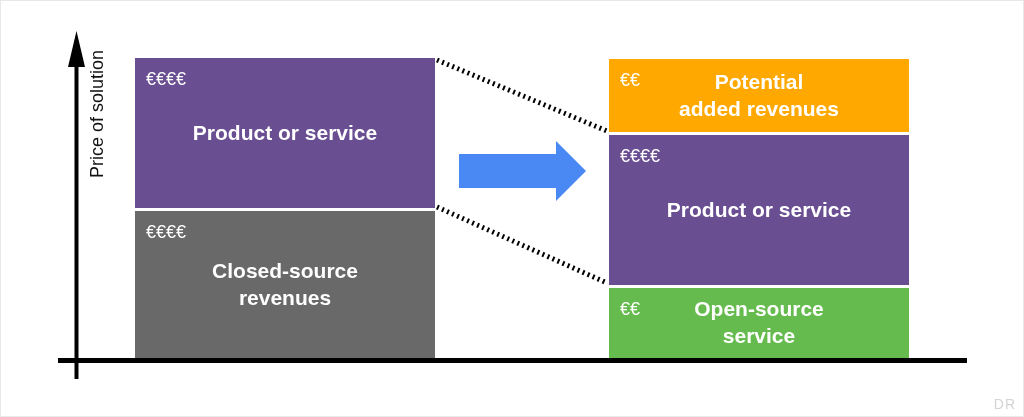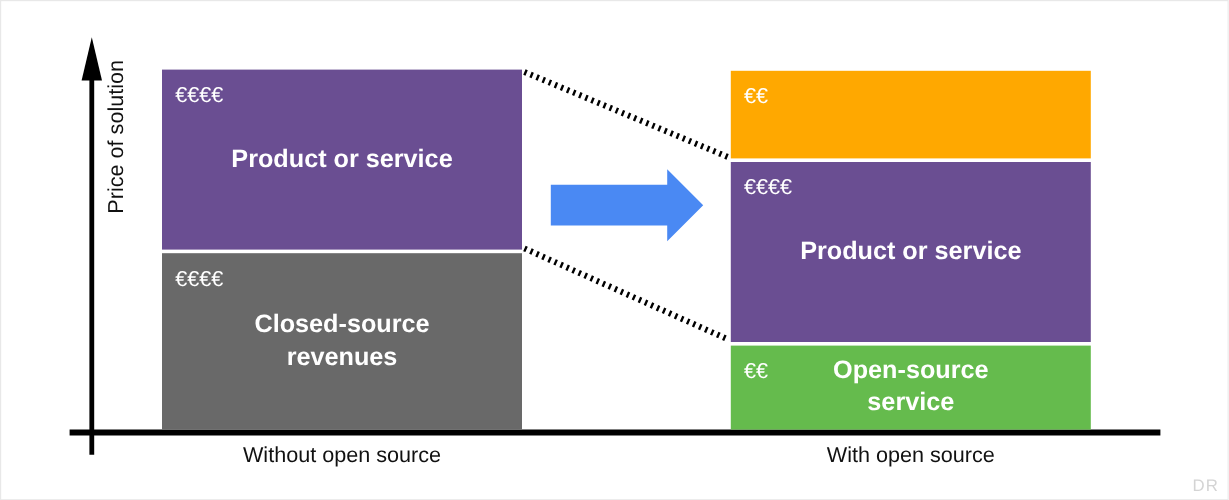--- a/index.html
+++ b/index.html
@@ -106,28 +106,28 @@
     <span class="name">Product or service</span>
   </div>
   <div class="block" id="block-left-closed" style="background-color: rgb(105, 105, 105);">
     <span class="price">€€€€</span>
     <span class="name">Closed-source
 revenues</span>
   </div>
 
   <div class="block" id="block-right-revenues" style="background-color: rgb(255, 168, 0);">
     <span class="price">€€</span>
+    <span class="name">Potential
+added revenues</span>
   </div>
   <div class="block" id="block-right-product" style="background-color: rgb(106, 78, 146);">
     <span class="price">€€€€</span>
     <span class="name">Product or service</span>
   </div>
   <div class="block" id="block-right-open" style="background-color: rgb(101, 187, 77);">
     <span class="price">€€</span>
     <span class="name">Open-source
 service</span>
   </div>
 
-  <div class="x-label" id="x-label-left">Without open source</div>
-  <div class="x-label" id="x-label-right">With open source</div>
 
   <div id="watermark">DR</div>
 </div>
 
 </body></html>

